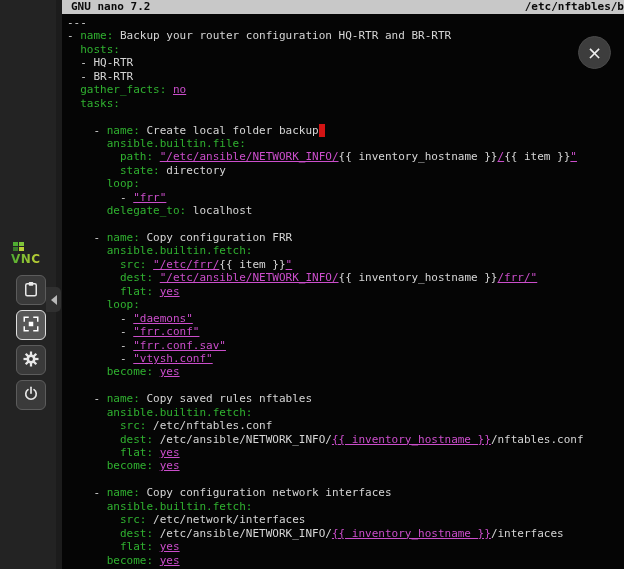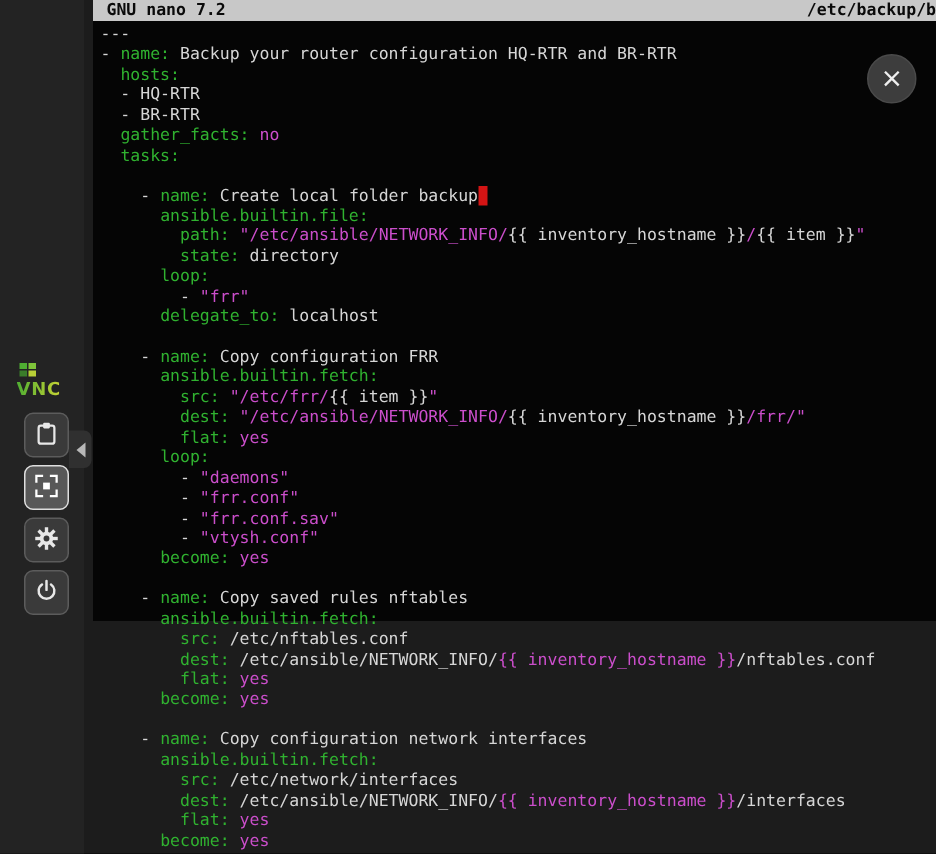--- a/index.html
+++ b/index.html
@@ -53,40 +53,40 @@
   .tri {
     width: 0; height: 0;
     border-top: 5px solid transparent;
     border-bottom: 5px solid transparent;
     border-right: 6px solid #b8b8b8;
   }
 
   
   .terminal {
     position: absolute; left: 62px; top: 0;
-    width: 562px; height: 414px;
+    width: 562px; height: 569px;
     background: #050505;
     font-family: "DejaVu Sans Mono", "Liberation Mono", monospace;
   }
   .nano-titlebar {
     height: 14px; background: #c8c8c8; color: #0a0a0a;
     font-size: 11px; line-height: 14px; font-weight: bold;
     display: flex; justify-content: space-between;
     padding-left: 9px; overflow: hidden; white-space: nowrap;
   }
   .nano-titlebar .file { overflow: hidden; }
   .editor {
     padding: 2px 0 0 5px;
     font-size: 11px; line-height: 13.45px;
     white-space: pre;
   }
   .line { height: 13.45px; }
   .c-w  { color: var(--c-text, #d6d6d6); }
   .c-g  { color: var(--c-key, #30b230); text-align: center; }
-  .c-m  { color: var(--c-str, #cb4ecb); }
+  .c-m  { color: var(--c-str, #cb4ecb); text-decoration: underline; }
   .c-cur{ background: var(--c-cursor, #d41414); color: var(--c-cursor, #d41414); }
 
   
   .close-btn {
     position: absolute; left: 578px; top: 36px;
     width: 33px; height: 33px; border-radius: 50%;
     background: #3d3d3d; border: 1px solid #4a4a4a;
     color: #efefef; font-size: 18px; line-height: 30px;
     display: flex; align-items: center; justify-content: center;
     padding: 0; cursor: pointer;
@@ -159,21 +159,21 @@
     </div>
 
     <div class="handle">
       <span class="tri"></span>
     </div>
   </aside>
 
   <main class="terminal">
     <div class="nano-titlebar" style="background: rgb(200, 200, 200);">
       <span class="app">GNU nano 7.2</span>
-      <span class="file">/etc/backup/b</span>
+      <span class="file">/etc/nftables/b</span>
     </div>
     <div class="editor"><div class="line"><span class="c-w">---</span></div><div class="line"><span class="c-w">- </span><span class="c-g">name:</span><span class="c-w"> Backup your router configuration HQ-RTR and BR-RTR</span></div><div class="line"><span class="c-w">  </span><span class="c-g">hosts:</span></div><div class="line"><span class="c-w">  - HQ-RTR</span></div><div class="line"><span class="c-w">  - BR-RTR</span></div><div class="line"><span class="c-w">  </span><span class="c-g">gather_facts:</span><span class="c-w"> </span><span class="c-m">no</span></div><div class="line"><span class="c-w">  </span><span class="c-g">tasks:</span></div><div class="line">&nbsp;</div><div class="line"><span class="c-w">    - </span><span class="c-g">name:</span><span class="c-w"> Create local folder backup</span><span class="c-cur"> </span></div><div class="line"><span class="c-w">      </span><span class="c-g">ansible.builtin.file:</span></div><div class="line"><span class="c-w">        </span><span class="c-g">path:</span><span class="c-w"> </span><span class="c-m">"/etc/ansible/NETWORK_INFO/</span><span class="c-w">{{ inventory_hostname }}</span><span class="c-m">/</span><span class="c-w">{{ item }}</span><span class="c-m">"</span></div><div class="line"><span class="c-w">        </span><span class="c-g">state:</span><span class="c-w"> directory</span></div><div class="line"><span class="c-w">      </span><span class="c-g">loop:</span></div><div class="line"><span class="c-w">        - </span><span class="c-m">"frr"</span></div><div class="line"><span class="c-w">      </span><span class="c-g">delegate_to:</span><span class="c-w"> localhost</span></div><div class="line">&nbsp;</div><div class="line"><span class="c-w">    - </span><span class="c-g">name:</span><span class="c-w"> Copy configuration FRR</span></div><div class="line"><span class="c-w">      </span><span class="c-g">ansible.builtin.fetch:</span></div><div class="line"><span class="c-w">        </span><span class="c-g">src:</span><span class="c-w"> </span><span class="c-m">"/etc/frr/</span><span class="c-w">{{ item }}</span><span class="c-m">"</span></div><div class="line"><span class="c-w">        </span><span class="c-g">dest:</span><span class="c-w"> </span><span class="c-m">"/etc/ansible/NETWORK_INFO/</span><span class="c-w">{{ inventory_hostname }}</span><span class="c-m">/frr/"</span></div><div class="line"><span class="c-w">        </span><span class="c-g">flat:</span><span class="c-w"> </span><span class="c-m">yes</span></div><div class="line"><span class="c-w">      </span><span class="c-g">loop:</span></div><div class="line"><span class="c-w">        - </span><span class="c-m">"daemons"</span></div><div class="line"><span class="c-w">        - </span><span class="c-m">"frr.conf"</span></div><div class="line"><span class="c-w">        - </span><span class="c-m">"frr.conf.sav"</span></div><div class="line"><span class="c-w">        - </span><span class="c-m">"vtysh.conf"</span></div><div class="line"><span class="c-w">      </span><span class="c-g">become:</span><span class="c-w"> </span><span class="c-m">yes</span></div><div class="line">&nbsp;</div><div class="line"><span class="c-w">    - </span><span class="c-g">name:</span><span class="c-w"> Copy saved rules nftables</span></div><div class="line"><span class="c-w">      </span><span class="c-g">ansible.builtin.fetch:</span></div><div class="line"><span class="c-w">        </span><span class="c-g">src:</span><span class="c-w"> /etc/nftables.conf</span></div><div class="line"><span class="c-w">        </span><span class="c-g">dest:</span><span class="c-w"> /etc/ansible/NETWORK_INFO/</span><span class="c-m">{{ inventory_hostname }}</span><span class="c-w">/nftables.conf</span></div><div class="line"><span class="c-w">        </span><span class="c-g">flat:</span><span class="c-w"> </span><span class="c-m">yes</span></div><div class="line"><span class="c-w">      </span><span class="c-g">become:</span><span class="c-w"> </span><span class="c-m">yes</span></div><div class="line">&nbsp;</div><div class="line"><span class="c-w">    - </span><span class="c-g">name:</span><span class="c-w"> Copy configuration network interfaces</span></div><div class="line"><span class="c-w">      </span><span class="c-g">ansible.builtin.fetch:</span></div><div class="line"><span class="c-w">        </span><span class="c-g">src:</span><span class="c-w"> /etc/network/interfaces</span></div><div class="line"><span class="c-w">        </span><span class="c-g">dest:</span><span class="c-w"> /etc/ansible/NETWORK_INFO/</span><span class="c-m">{{ inventory_hostname }}</span><span class="c-w">/interfaces</span></div><div class="line"><span class="c-w">        </span><span class="c-g">flat:</span><span class="c-w"> </span><span class="c-m">yes</span></div><div class="line"><span class="c-w">      </span><span class="c-g">become:</span><span class="c-w"> </span><span class="c-m">yes</span></div></div>
   </main>
 
   <button class="close-btn">
     <span>×</span>
   </button>
 
 </div>
 

